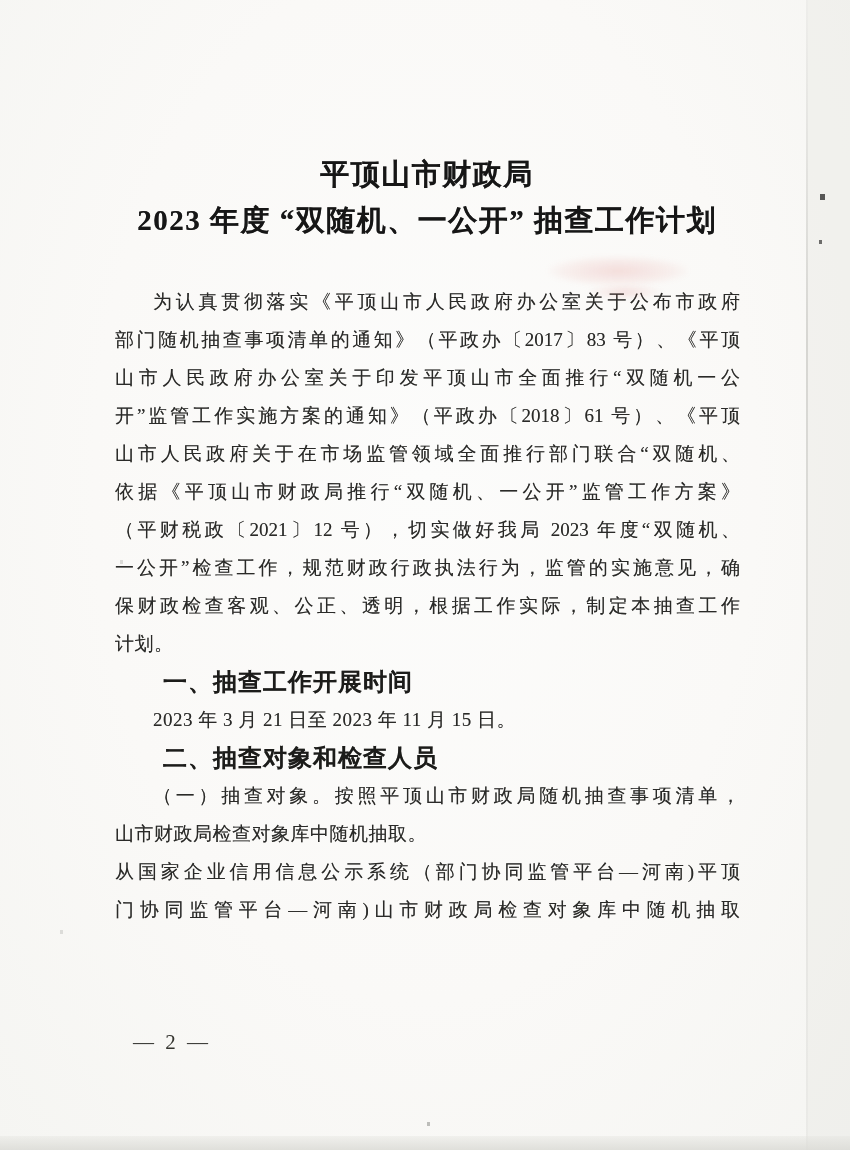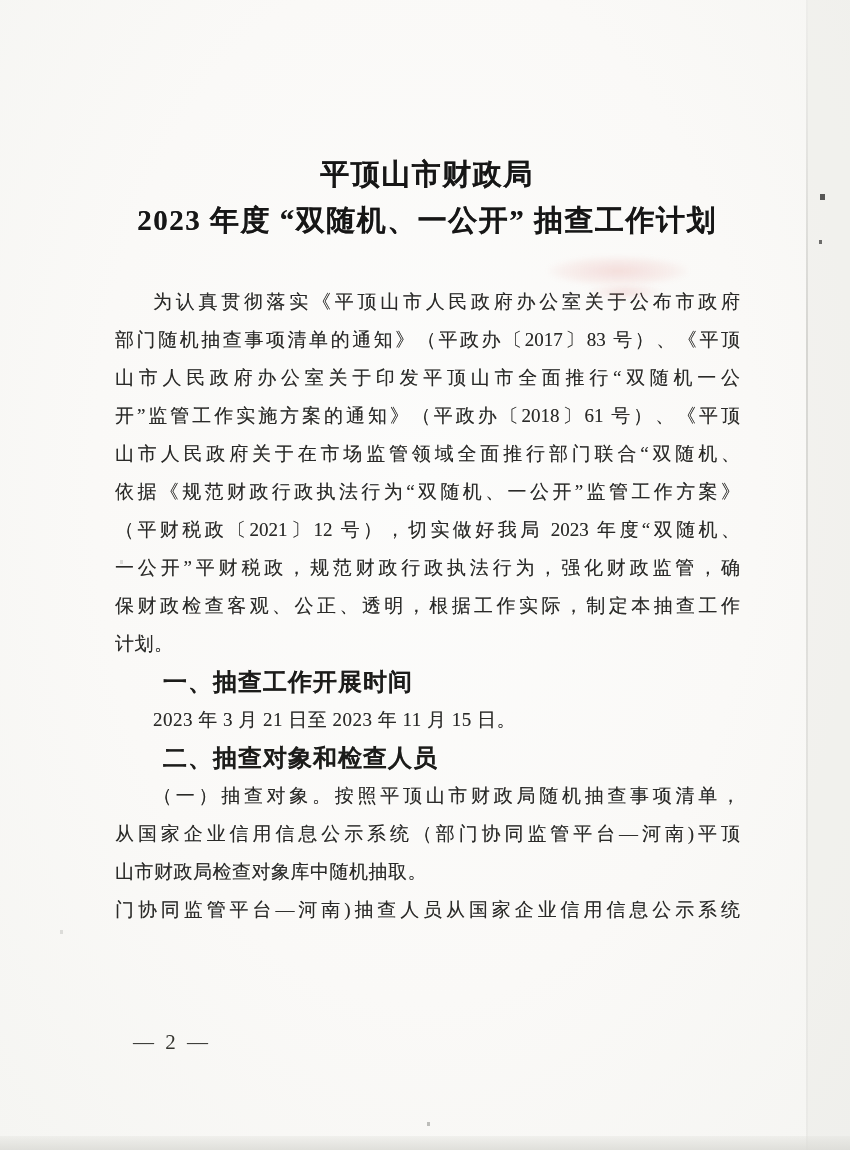--- a/index.html
+++ b/index.html
@@ -134,32 +134,32 @@
     <div class="title-line">平顶山市财政局</div>
     <div class="title-line">2023 年度 “双随机、一公开” 抽查工作计划</div>
   </div>
 
   <div class="body-text">
     <div class="ln j ind">为认真贯彻落实《平顶山市人民政府办公室关于公布市政府</div>
     <div class="ln j">部门随机抽查事项清单的通知》（平政办〔2017〕83 号）、《平顶</div>
     <div class="ln j">山市人民政府办公室关于印发平顶山市全面推行“双随机一公</div>
     <div class="ln j">开”监管工作实施方案的通知》（平政办〔2018〕61 号）、《平顶</div>
     <div class="ln j">山市人民政府关于在市场监管领域全面推行部门联合“双随机、</div>
-    <div class="ln j">依据《规范财政行政执法行为“双随机、一公开”监管工作方案》</div>
+    <div class="ln j">依据《平顶山市财政局推行“双随机、一公开”监管工作方案》</div>
     <div class="ln j">（平财税政〔2021〕12 号），切实做好我局 2023 年度“双随机、</div>
-    <div class="ln j">一公开”平财税政，规范财政行政执法行为，强化财政监管，确</div>
+    <div class="ln j">一公开”检查工作，规范财政行政执法行为，监管的实施意见，确</div>
     <div class="ln j">保财政检查客观、公正、透明，根据工作实际，制定本抽查工作</div>
     <div class="ln">计划。</div>
     <div class="ln hd ind">一、抽查工作开展时间</div>
     <div class="ln ind">2023 年 3 月 21 日至 2023 年 11 月 15 日。</div>
     <div class="ln hd ind">二、抽查对象和检查人员</div>
     <div class="ln j ind">（一）抽查对象。按照平顶山市财政局随机抽查事项清单，</div>
+    <div class="ln">山市财政局检查对象库中随机抽取。</div>
     <div class="ln j">从国家企业信用信息公示系统（部门协同监管平台—河南)平顶</div>
-    <div class="ln">山市财政局检查对象库中随机抽取。</div>
-    <div class="ln j">门协同监管平台—河南)抽查人员从国家企业信用信息公示系统</div>
+    <div class="ln j">门协同监管平台—河南)山市财政局检查对象库中随机抽取</div>
   </div>
 
   <div class="page-number">— 2 —</div>
 
   <div class="stamp-smudge-1"></div>
   <div class="stamp-smudge-2"></div>
   <div class="edge-line"></div>
   <div class="right-strip"></div>
   <div class="bottom-strip"></div>
   <div class="specks"></div>

